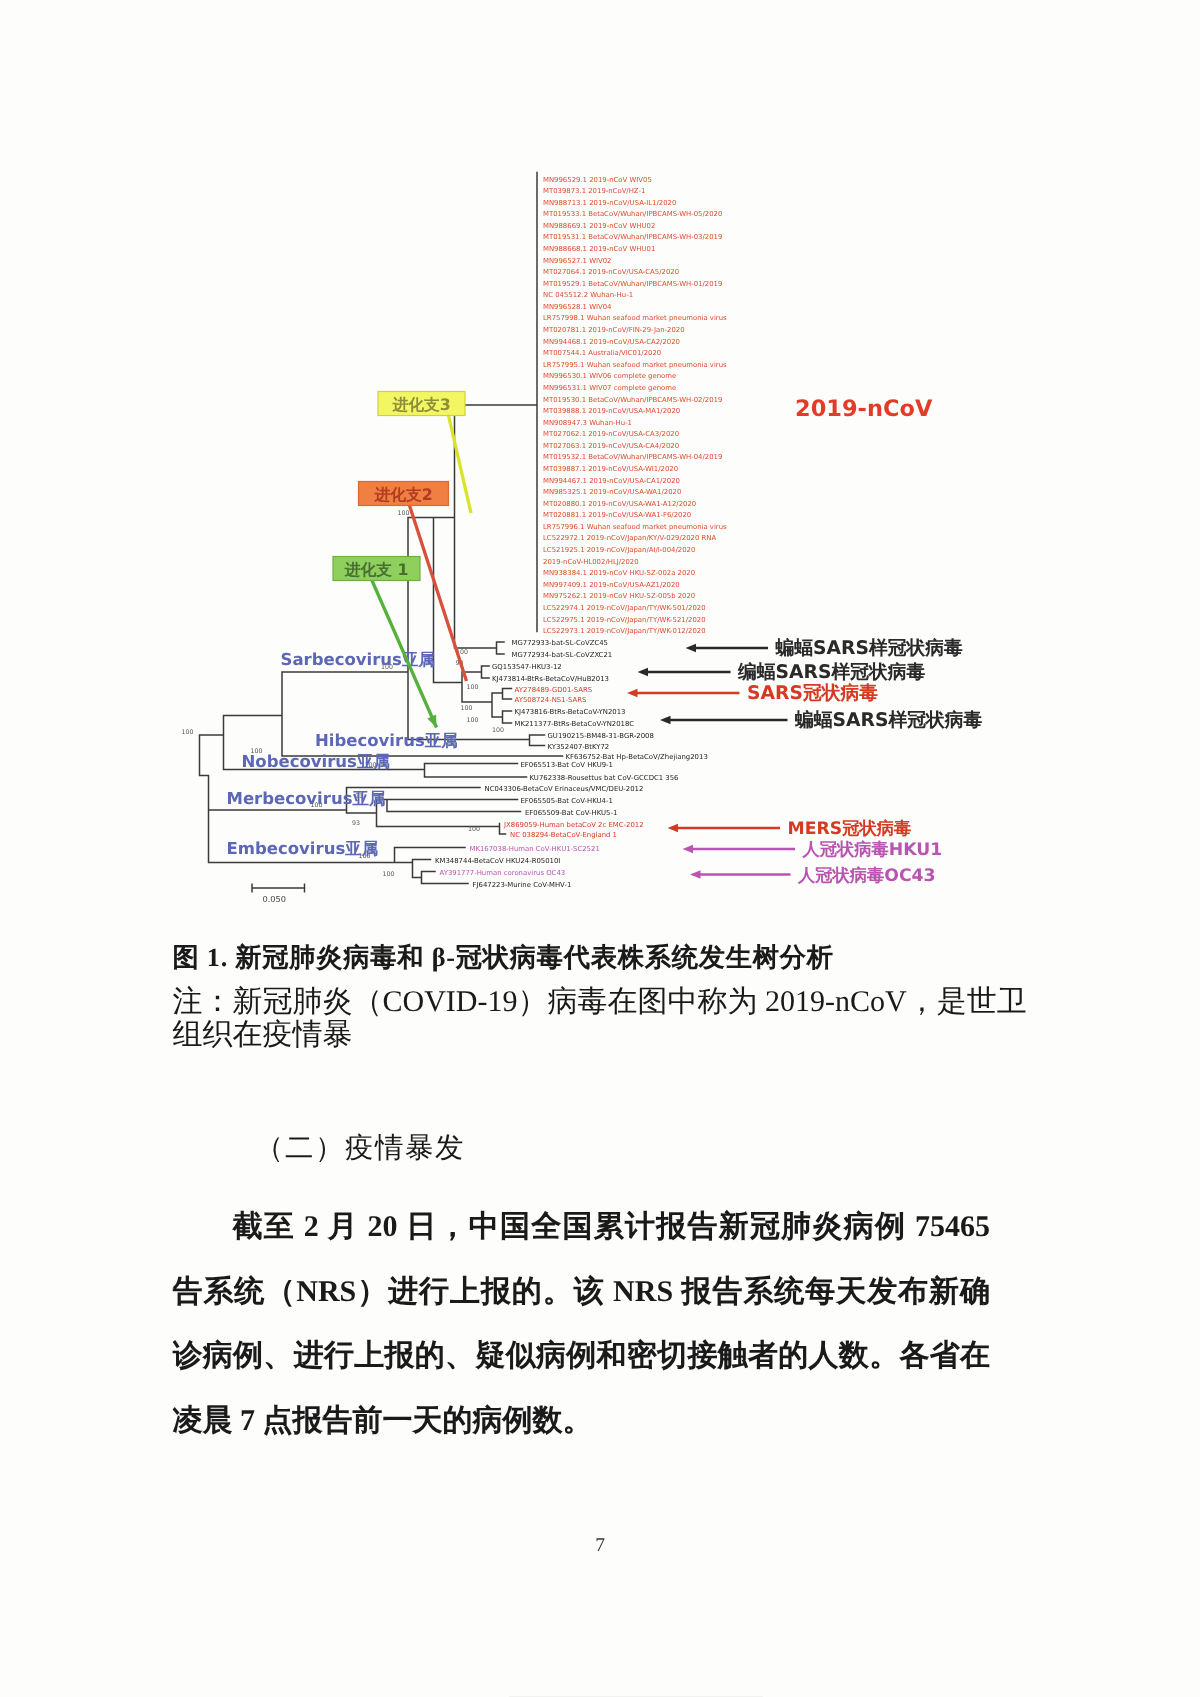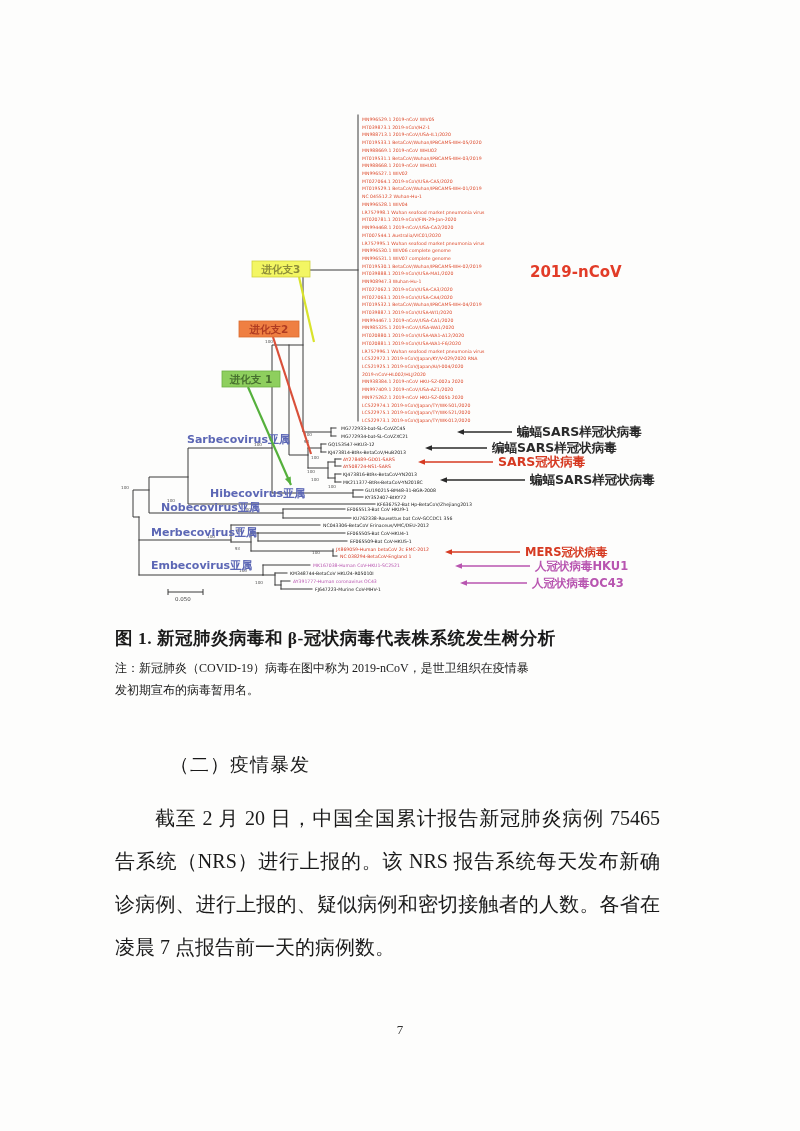--- a/index.html
+++ b/index.html
@@ -1,23 +1,23 @@
 <!DOCTYPE html>
 <html><head>
 <meta charset="utf-8">
 <style>
   html,body{margin:0;padding:0;background:#e9e9e9;}
   .page{position:relative;width:800px;height:1131px;margin:0 auto;background:#fdfdfc;overflow:hidden;
         font-family:"Liberation Serif",serif;color:#1a1a1a;}
   .figure-wrap{position:absolute;left:115px;top:105px;width:570px;height:515px;}
   svg{display:block;font-family:"DejaVu Sans",sans-serif;}
   .caption{position:absolute;left:115px;top:626px;width:570px;font-size:17.5px;font-weight:bold;letter-spacing:.5px;font-family:Liberation Serif, serif;}
-  .note{position:absolute;left:115px;top:657px;width:570px;font-size:12px;line-height:22px;}
+  .note{position:absolute;left:115px;top:657px;width:570px;font-size:20px;line-height:22px;}
   .sec-heading{position:absolute;left:170px;top:752px;font-size:19px;font-weight:normal;letter-spacing:1px;}
-  .para{position:absolute;left:115px;top:797px;width:545px;font-size:20px;}
+  .para{position:absolute;left:115px;top:797px;width:545px;font-size:20px;font-weight:bold;}
   .para .ln{height:43px;line-height:43px;white-space:nowrap;}
   .para .j{text-align:justify;text-align-last:justify;white-space:normal;overflow:hidden;}
   .para .indent{text-indent:40px;}
   .page-num{position:absolute;left:0;top:1022px;width:800px;text-align:center;font-size:13px;color:#333;}
 </style>
 </head>
 <body>
 
 <div class="page">
 
@@ -157,21 +157,20 @@
           <polygon points="345,478 352,475.2 352,480.8" fill="#b855b0"></polygon>
           <text x="417" y="482" fill="#b855b0" font-size="11.5" font-weight="bold">人冠状病毒OC43</text>
         </g>
     </svg>
   </div>
 
   <div class="caption">图 1. 新冠肺炎病毒和 β-冠状病毒代表株系统发生树分析</div>
 
   <div class="note">
     <div>注：新冠肺炎（COVID-19）病毒在图中称为 2019-nCoV，是世卫组织在疫情暴</div>
-    <div>发初期宣布的病毒暂用名。</div>
   </div>
 
   <div class="sec-heading">（二）疫情暴发</div>
 
   <div class="para">
     <div class="ln j indent">截至 2 月 20 日，中国全国累计报告新冠肺炎病例 75465</div>
     <div class="ln j">告系统（NRS）进行上报的。该 NRS 报告系统每天发布新确</div>
     <div class="ln j">诊病例、进行上报的、疑似病例和密切接触者的人数。各省在</div>
     <div class="ln">凌晨 7 点报告前一天的病例数。</div>
   </div>

